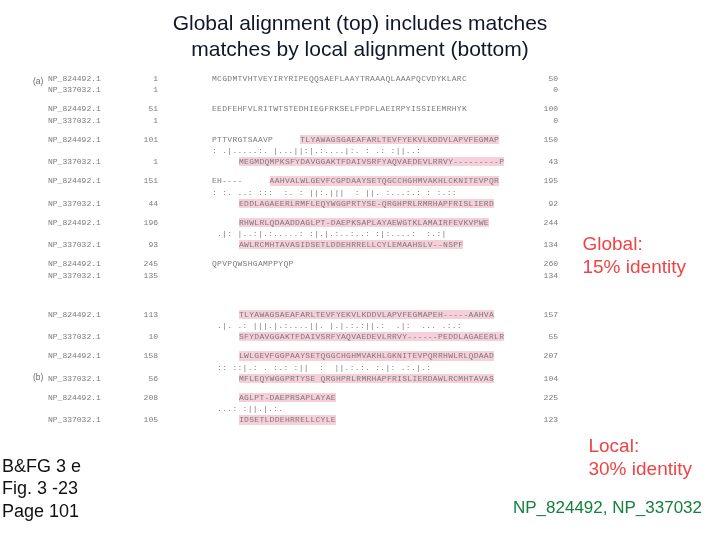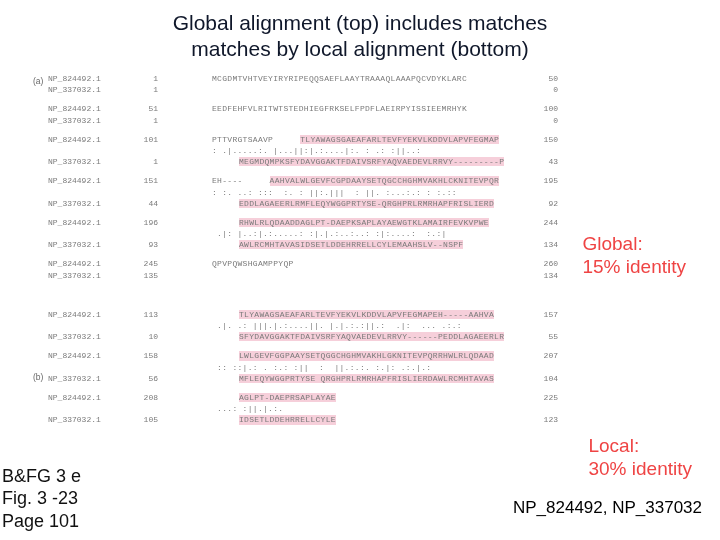--- a/index.html
+++ b/index.html
@@ -51,31 +51,31 @@
   .anno {
     position: absolute;
     font-size: 19px;
     color: #ef4444;
     font-family: Arial, sans-serif;
     line-height: 1.2;
   }
   .ref {
     position: absolute;
     left: 2px;
-    bottom: 8px;
+    bottom: 18px;
     font-size: 18px;
     color: #111;
     line-height: 1.25;
   }
   .np {
     position: absolute;
     right: 18px;
     bottom: 22px;
     font-size: 17px;
-    color: #000000;
+    color: #15803d;
   }
 </style>
 </head>
 <body>
 
 <div class="title">
   <span>Global alignment (top) includes matches</span><br>
   <span>matches by local alignment (bottom)</span>
 </div>
 

